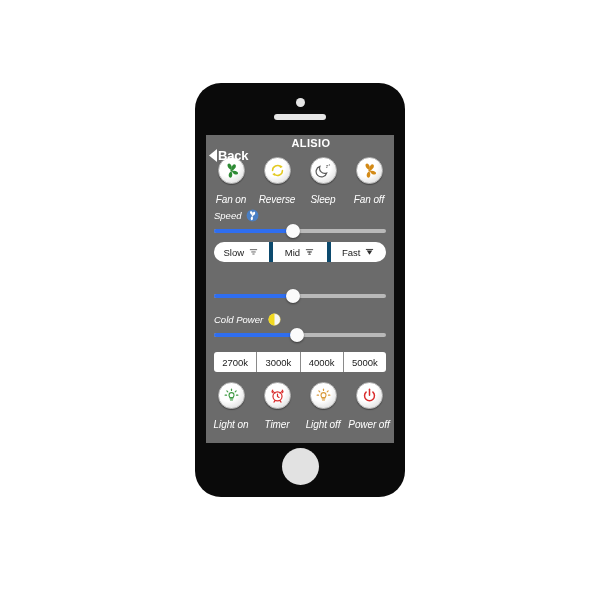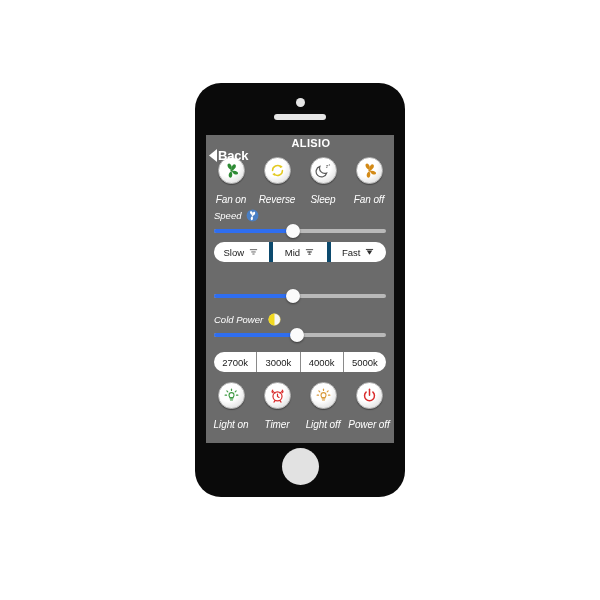--- a/index.html
+++ b/index.html
@@ -216,21 +216,21 @@
     color: #1a1a1a;
     border-right: 4px solid #0c4a6e;
     box-sizing: border-box;
   }
   .seg-item:last-child { border-right: none; }
 
   .kelvin-wrap { padding: 0 8px; }
   .kelvin {
     display: flex;
     background: #ffffff;
-    border-radius: 10px;
+    border-radius: 3px;
     overflow: hidden;
     height: 20px;
   }
   .kelvin-item {
     flex: 1;
     display: flex;
     align-items: center;
     justify-content: center;
     font-size: 9.5px;
     color: #1a1a1a;

